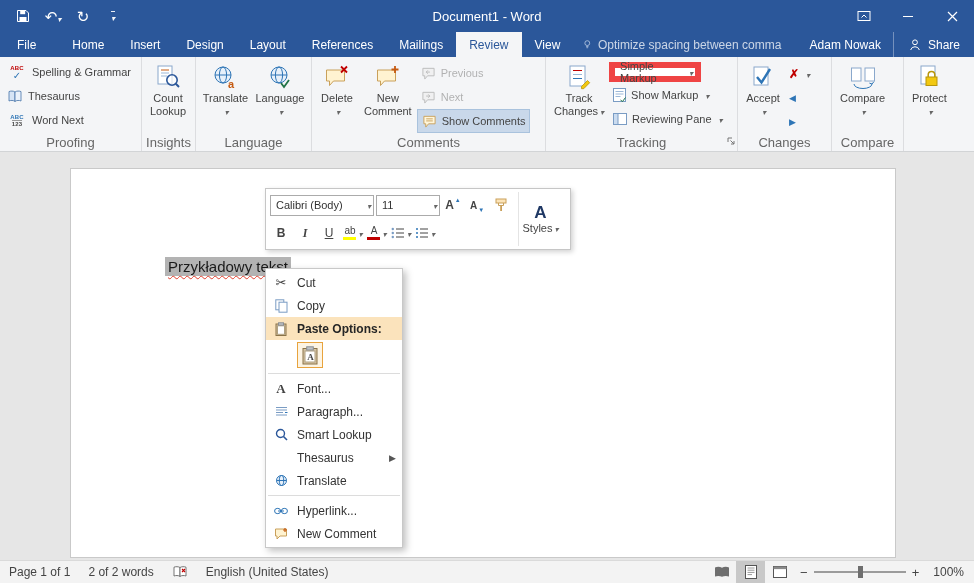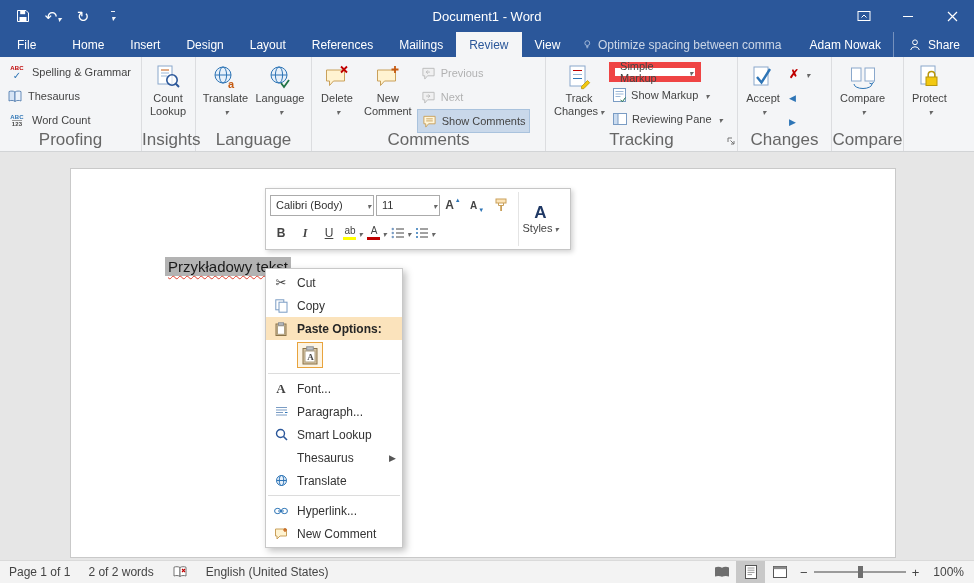--- a/index.html
+++ b/index.html
@@ -25,21 +25,21 @@
   .tab.file{padding:0 17px;margin-right:6px}
   .tab.active{background:#F4F5F7;color:#2B579A}
   .tellme{display:flex;align-items:center;gap:6px;padding:0 10px;color:rgba(255,255,255,.75);white-space:nowrap;overflow:hidden;max-width:218px}
   .spacer{flex:1}
   .user{display:flex;align-items:center;padding:0 12px;white-space:nowrap}
   .share{display:flex;align-items:center;gap:6px;padding:0 14px;border-left:1px solid rgba(255,255,255,.35)}
 
   
   .ribbon{position:absolute;top:57px;left:0;right:0;height:95px;background:#F4F5F7;border-bottom:1px solid #D2D4D6;display:flex;align-items:stretch;color:#444}
   .rgroup{position:relative;display:flex;align-items:flex-start;padding:3px 3px 17px;border-right:1px solid #DCDDE0}
-  .glabel{position:absolute;bottom:1px;left:0;right:0;text-align:center;font-size:17px;color:#666;white-space:nowrap}
+  .glabel{position:absolute;bottom:1px;left:0;right:0;text-align:center;font-size:13px;color:#666;white-space:nowrap}
   .launcher{position:absolute;bottom:2px;right:2px}
   .col{display:flex;flex-direction:column;justify-content:flex-start}
   .sbtn{display:flex;align-items:center;gap:5px;height:24px;padding:0 4px;font-size:11px;white-space:nowrap}
   .sbtn.disabled{color:#9B9B9B;filter:grayscale(1);opacity:.75}
   .sbtn.toggled{background:#C9D8EA;border:1px solid #A9C2DD}
   .lbtn{display:flex;flex-direction:column;align-items:center;padding:2px 5px 0;min-width:44px}
   .lbtn .bic{height:30px;display:flex;align-items:center;justify-content:center}
   .lbtn .bt{font-size:11px;line-height:13px;text-align:center;white-space:nowrap;color:#444}
   .dd::before{content:"▾";font-size:8px;color:#666}
   .dd{display:inline-block;margin-left:2px}
@@ -191,21 +191,21 @@
               <path d="M8 3 C6.5 1.8 3.5 1.8 2 2.6 V12 c1.5-.8 4.5-.8 6 .4 z" fill="#D6E4F5" stroke="#4472A8" stroke-width=".8"></path>
               <path d="M8 3 c1.5-1.2 4.5-1.2 6-.4 V12 c-1.5-.8-4.5-.8-6 .4 z" fill="#EAF1FA" stroke="#4472A8" stroke-width=".8"></path>
             </svg>
           <span>Thesaurus</span>
         </span>
         <span class="sbtn">
           <span class="ic-stack">
               <span class="t6 blue">ABC</span>
               <span class="t6" style="border-top:1px solid #999;color:#444">123</span>
             </span>
-          <span>Word Count</span>
+          <span>Word Next</span>
         </span>
       </div>
       <span class="glabel">Proofing</span>
     </div>
 
     <div class="rgroup" style="width:54px">
       <div class="lbtn">
         <span class="bic">
           <svg width="26" height="26" viewBox="0 0 26 26">
               <rect x="3" y="2" width="14" height="18" fill="#fff" stroke="#8AA8CC"></rect>

